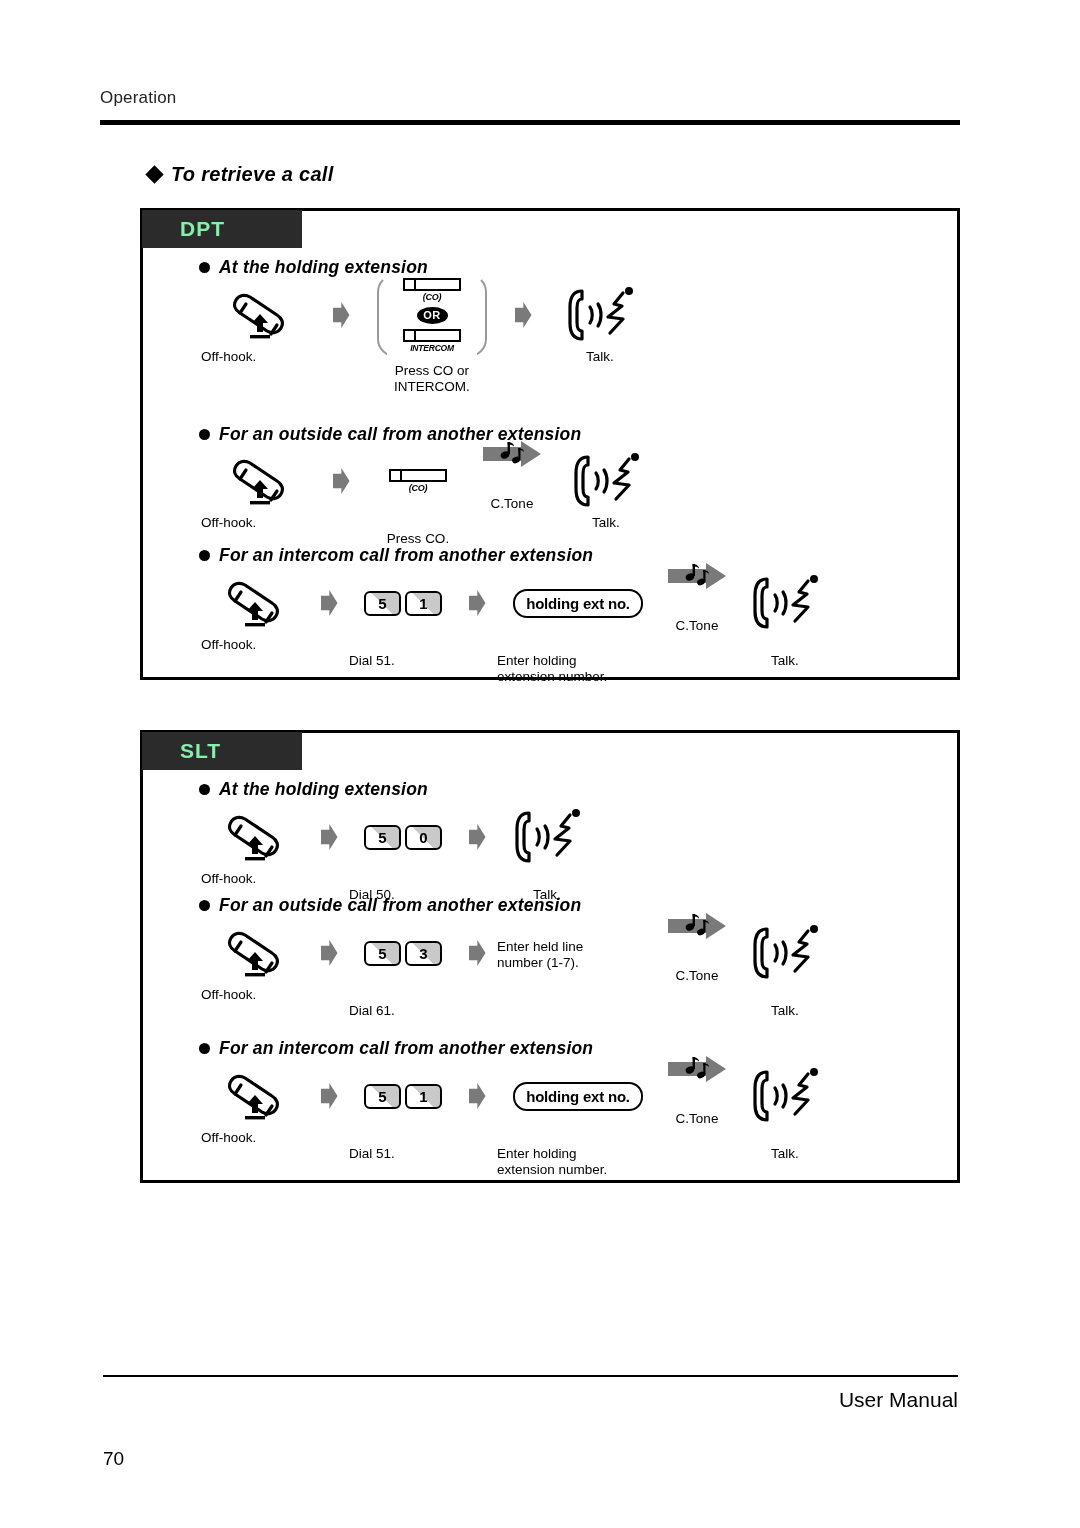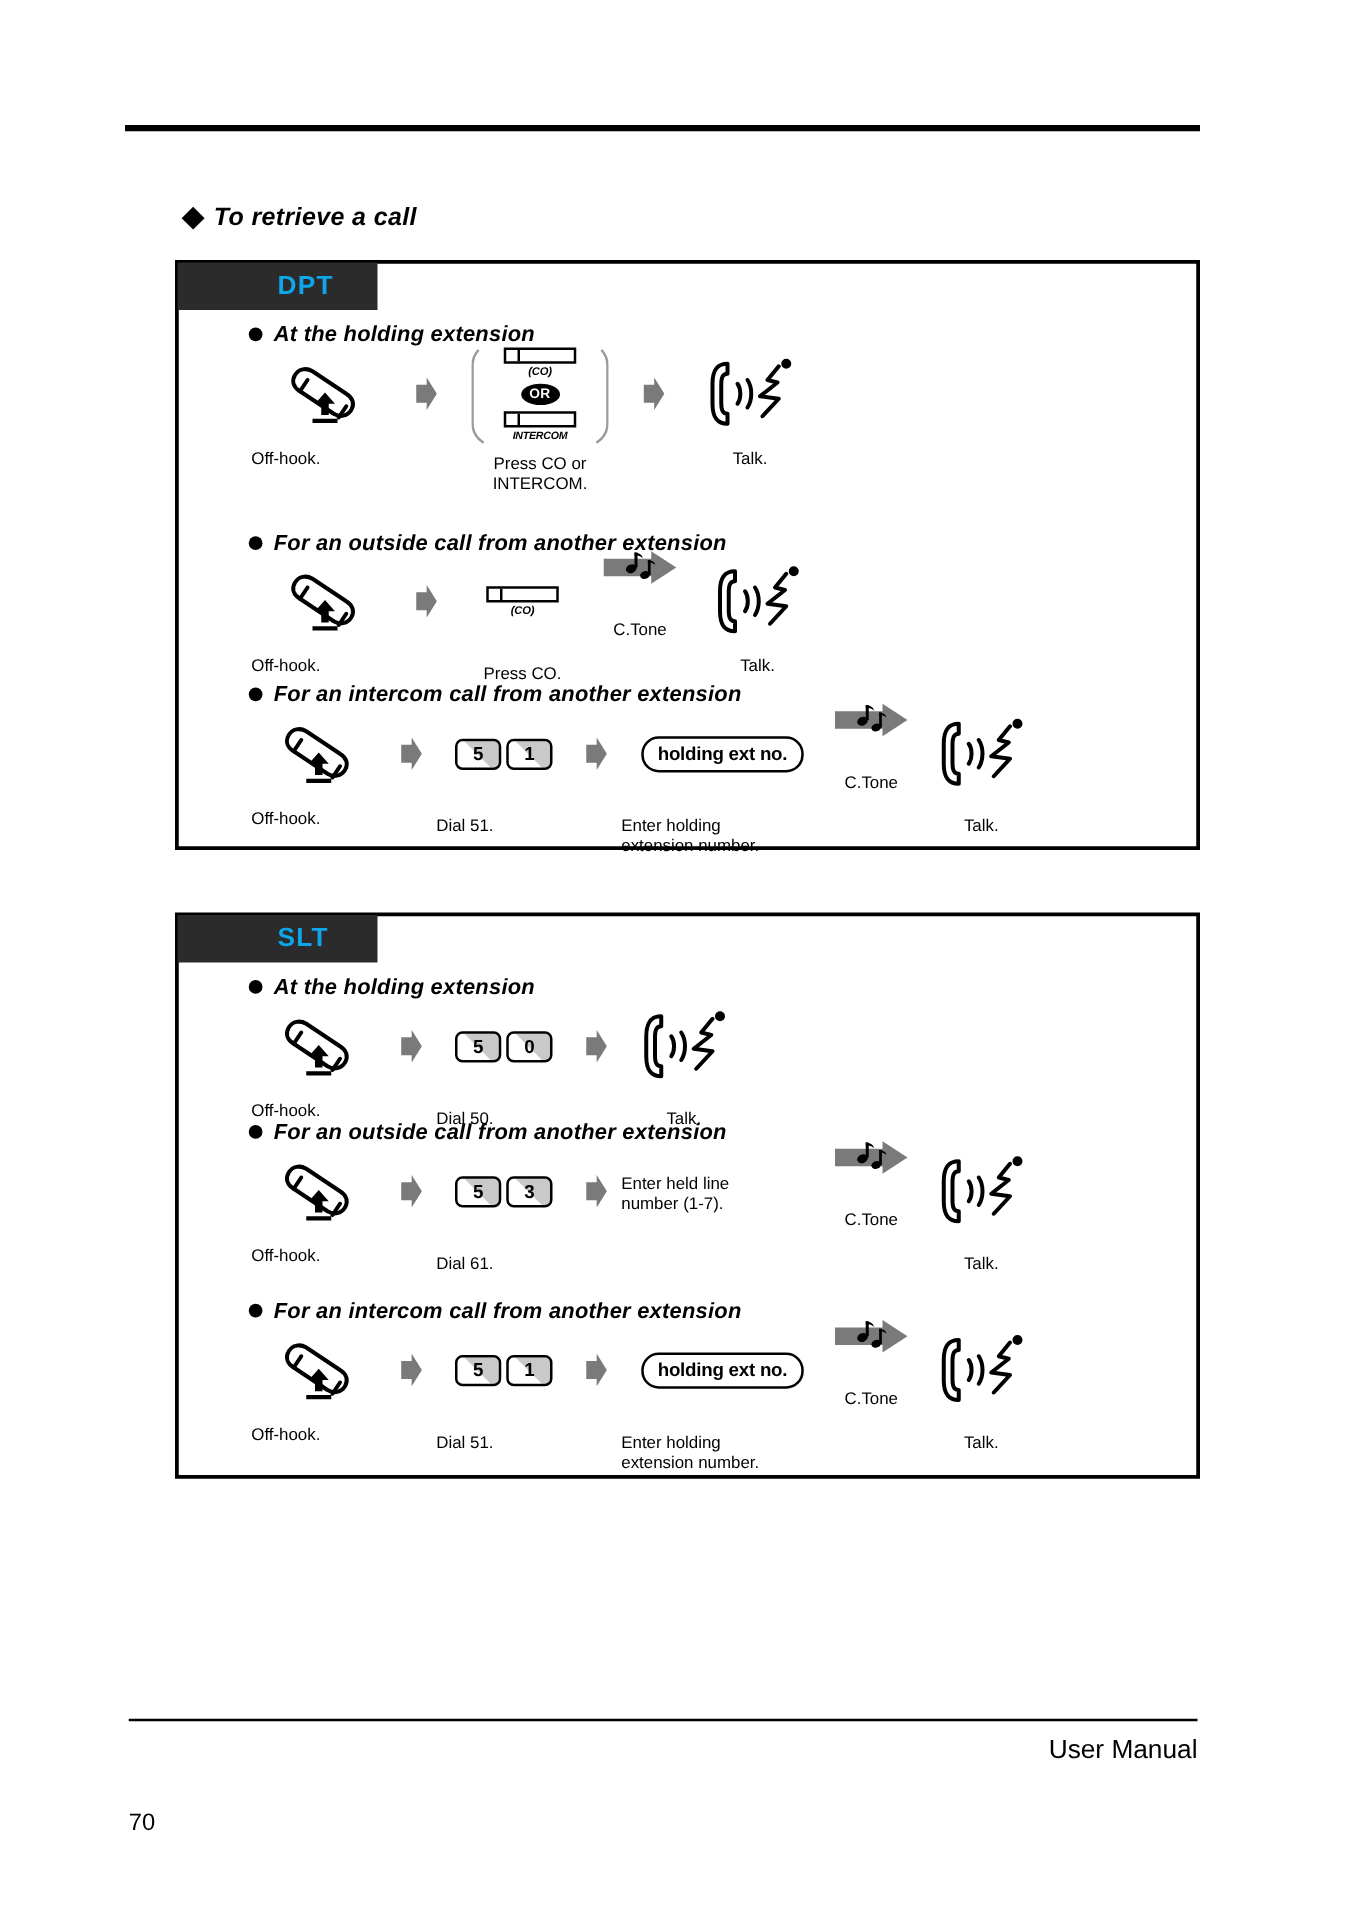--- a/index.html
+++ b/index.html
@@ -64,27 +64,27 @@
   #panel-dpt { left: 140px; top: 208px; width: 820px; height: 472px; }
   #panel-slt { left: 140px; top: 730px; width: 820px; height: 453px; }
 
   .panel-tab {
     position: absolute;
     left: -1px;
     top: -1px;
     width: 160px;
     height: 38px;
     background: #2b2b2b;
-    color: #0ea5e9;
+    color: #86efac;
     font-size: 21px;
     font-weight: bold;
     letter-spacing: 1px;
     display: flex;
     align-items: center;
-    padding-left: 80px;
+    padding-left: 38px;
   }
 
   
   .sub-heading {
     display: flex;
     align-items: center;
     gap: 9px;
     position: absolute;
   }
   .round-bullet {
@@ -118,21 +118,21 @@
     height: 64px;
     display: flex;
     align-items: center;
     justify-content: center;
   }
   .step-caption {
     font-size: 13.5px;
     line-height: 15.5px;
     text-align: left;
     white-space: nowrap;
-    margin-top: 12px;
+    margin-top: 2px;
   }
   .step-caption.center { text-align: center; }
   .step-caption b { font-weight: normal; }
 
   .arrow-sep {
     display: flex;
     align-items: center;
     justify-content: center;
     height: 64px;
   }
@@ -265,20 +265,21 @@
     top: 1388px;
     font-size: 21px;
   }
 
   svg { display: block; }
 </style>
 </head>
 <body>
 
 <div class="page-header">
+  <div class="header-label">Operation</div>
   <div class="header-rule"></div>
 </div>
 
 <div class="section-title">
   <span class="diamond-bullet"></span>
   <span class="section-title-text">To retrieve a call</span>
 </div>
 
 <div class="panel" id="panel-dpt">
   <div class="panel-tab">DPT</div>

